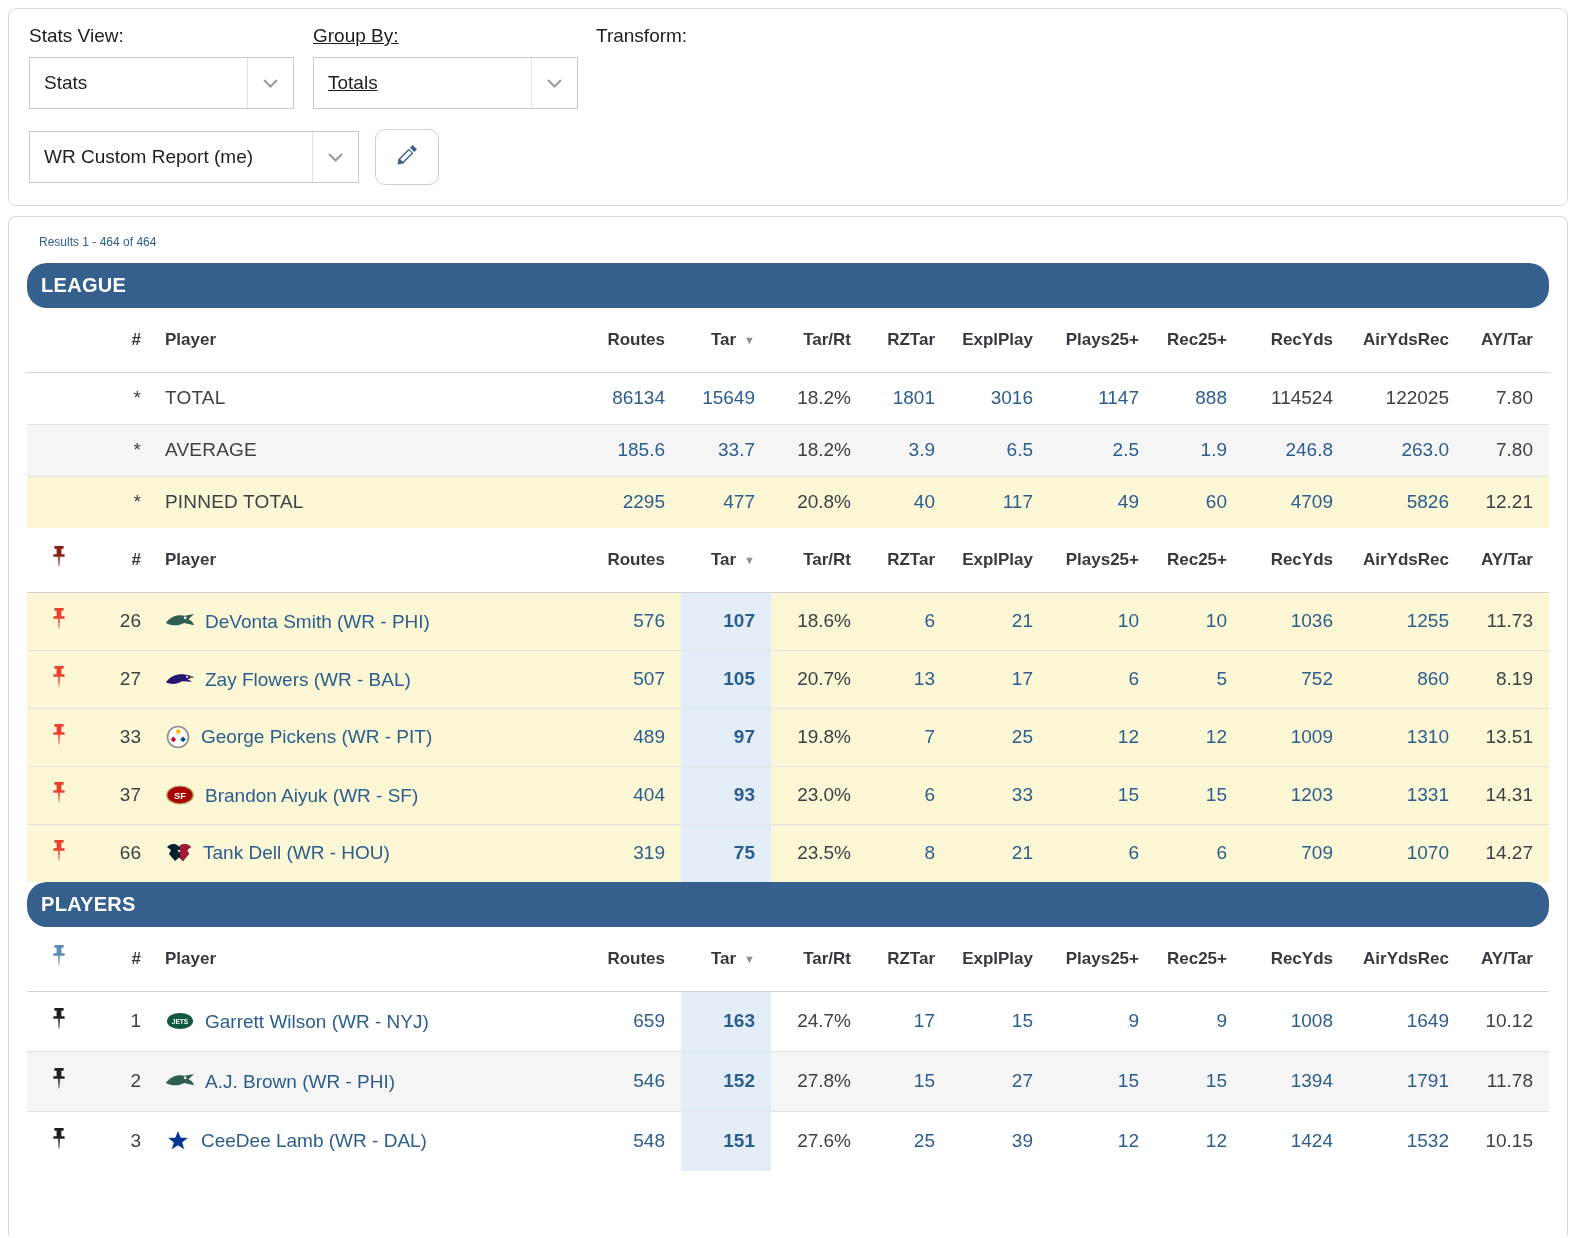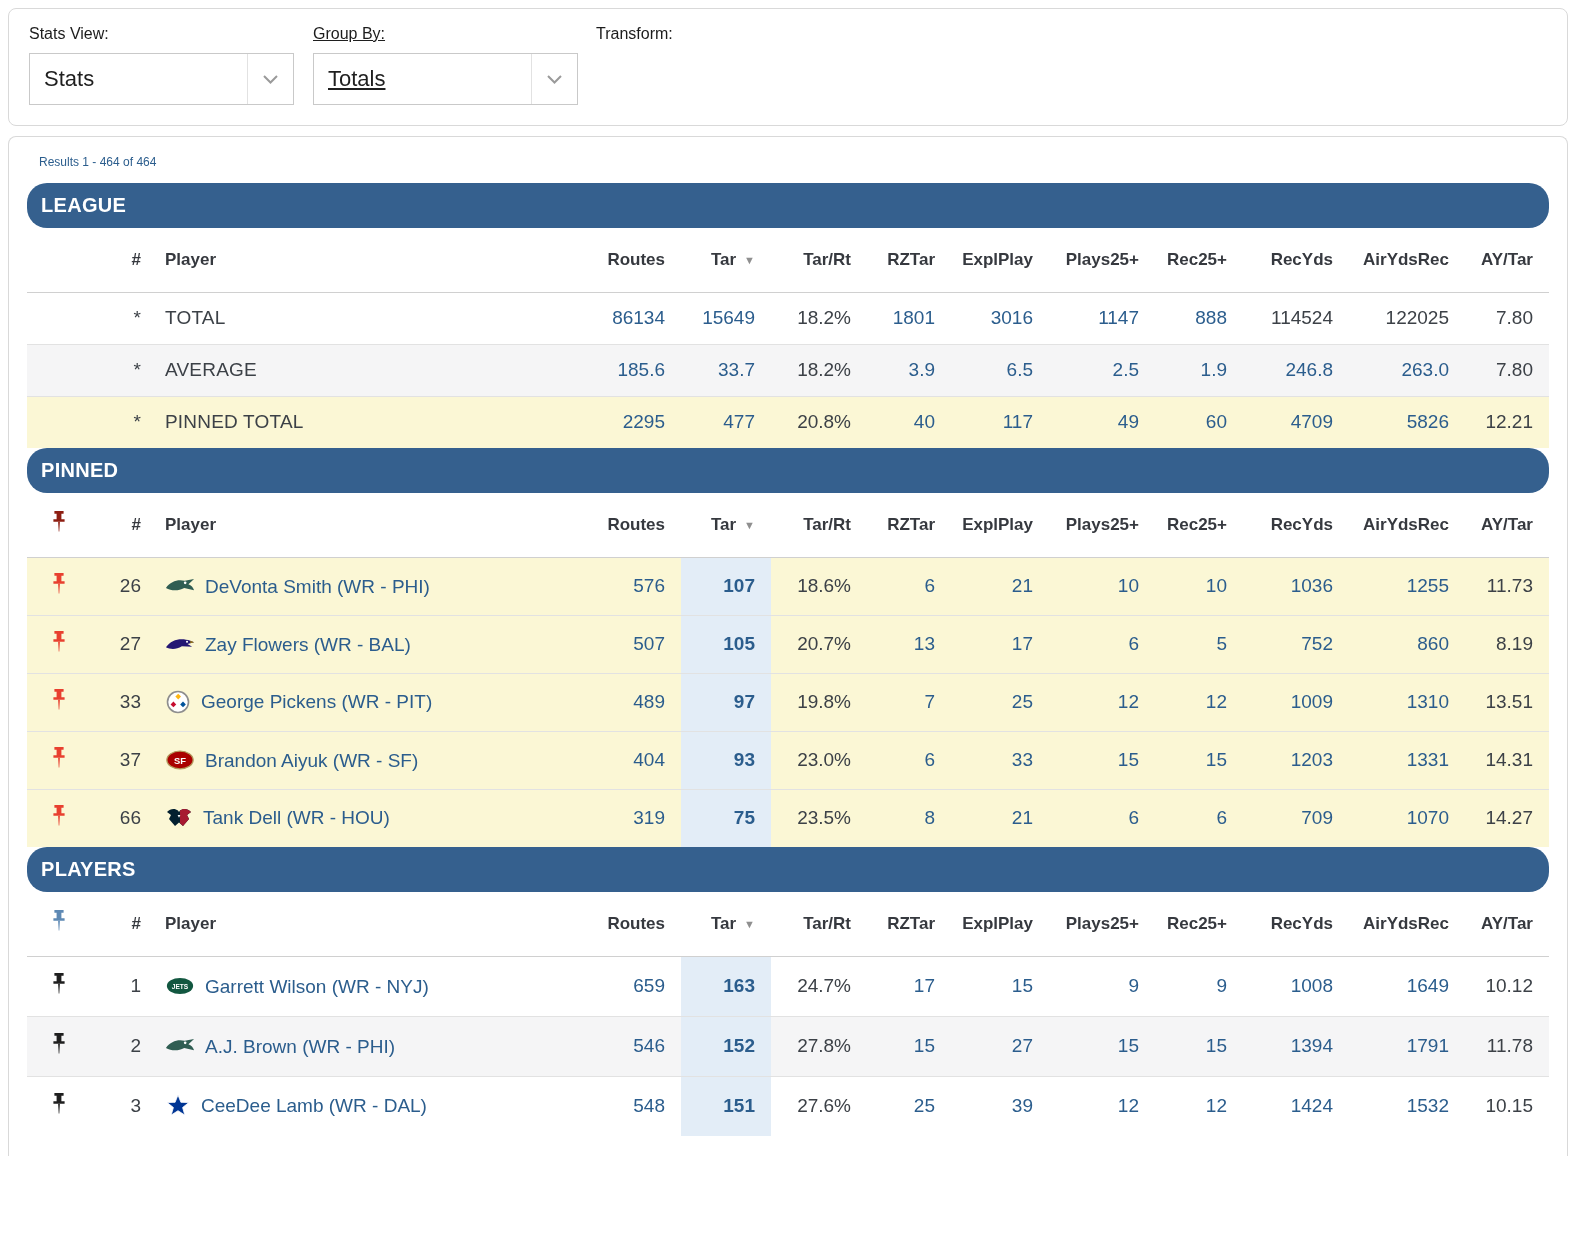--- a/index.html
+++ b/index.html
@@ -14,26 +14,26 @@
     width:1576px;height:1238px;overflow:hidden;background:#fff;
     font-family:"Liberation Sans", sans-serif;color:#1F1F1F;
   }
   
   .top-panel{
     margin:8px 8px 0 8px;border:1px solid var(--border);border-radius:8px;
     padding:16px 20px 20px 20px;
   }
   .controls-row{display:flex;align-items:flex-start;}
   .ctrl-group{display:flex;flex-direction:column;}
-  .ctrl-label{font-size:16px;color:#1c1c1c;margin-bottom:10px;}
+  .ctrl-label{font-size:19px;color:#1c1c1c;margin-bottom:10px;}
   .fselect{
     height:52px;border:1px solid #C9C9C9;background:#fff;display:flex;
     align-items:center;justify-content:space-between;cursor:pointer;
   }
-  .fselect .sel-text{font-size:22px;padding-left:14px;white-space:nowrap;}
+  .fselect .sel-text{font-size:19px;padding-left:14px;white-space:nowrap;}
   .fselect .chev{
     width:46px;height:100%;display:flex;align-items:center;justify-content:center;
     border-left:1px solid #E2E2E2;
   }
   .w265{width:265px;} .w330{width:330px;}
   .g2{margin-left:19px;text-decoration:underline;} .g3{margin-left:18px;}
   .report-row{display:flex;align-items:flex-start;margin-top:22px;}
   .edit-btn{
     width:64px;height:56px;margin-left:16px;margin-top:-2px;background:#fff;
     border:1px solid #CFCFCF;border-radius:10px;display:flex;align-items:center;
@@ -96,20 +96,39 @@
           <svg width="17" height="11" viewBox="0 0 17 11">
               <polyline points="2,2 8.5,8.5 15,2" fill="none" stroke="#9A9A9A" stroke-width="2"></polyline>
             </svg>
         </span>
       </div>
     </div>
     <div class="ctrl-group g3">
       <div class="ctrl-label">Transform:</div>
     </div>
   </div>
+  <div class="report-row">
+    <div class="fselect w330">
+      <span class="sel-text">WR Custom Report (me)</span>
+      <span class="chev">
+        <svg width="17" height="11" viewBox="0 0 17 11">
+            <polyline points="2,2 8.5,8.5 15,2" fill="none" stroke="#9A9A9A" stroke-width="2"></polyline>
+          </svg>
+      </span>
+    </div>
+    <div class="edit-btn">
+      <span>
+        <svg width="26" height="26" viewBox="0 0 24 24">
+          <path fill="#35618F" d="M17.2 2.8 l4 4 -2.4 2.4 -4-4 z"></path>
+          <path fill="#35618F" d="M13.6 6.4 l4 4 -9.2 9.2 -4.9 0.9 0.9-4.9 z" fill-opacity="1" stroke="#35618F" stroke-width="0.5" fill-rule="evenodd"></path>
+          <path fill="#fff" d="M13.9 7.8 l2.3 2.3 -8.1 8.1 -2.3-2.3 z"></path>
+        </svg>
+      </span>
+    </div>
+  </div>
 </div>
 
 <div class="main-panel">
   <div class="results">Results 1 - 464 of 464</div>
   <table>
     <colgroup>
       <col style="width:64px">
         <col style="width:58px">
         <col>
       <col style="width:100px">
@@ -180,23 +199,20 @@
           <td class="c-num bg-yellow"><a class="val">477</a></td>
           <td class="c-num bg-yellow"><span class="darkval">20.8%</span></td>
           <td class="c-num bg-yellow"><a class="val">40</a></td>
           <td class="c-num bg-yellow"><a class="val">117</a></td>
           <td class="c-num bg-yellow"><a class="val">49</a></td>
           <td class="c-num bg-yellow"><a class="val">60</a></td>
           <td class="c-num bg-yellow"><a class="val">4709</a></td>
           <td class="c-num bg-yellow"><a class="val">5826</a></td>
           <td class="c-num bg-yellow"><span class="darkval">12.21</span></td>
         </tr>
-        <tr class="bar">
-          <td colspan="13">PINNED</td>
-        </tr>
         <tr class="head">
           <td class="c-pin"><span class="pin-btn"><svg width="16" height="22" viewBox="0 0 16 22" fill="var(--pindark)">
     <path d="M3.4 0 H12.6 V2.8 H10.4 V8.2 H13.6 V10.8 H2.4 V8.2 H5.6 V2.8 H3.4 Z"></path>
     <path d="M7.1 10.8 H8.9 L8.3 20.6 H7.7 Z"></path>
               </svg></span></td>
           <td class="c-rank">#</td>
           <td class="c-player">Player</td>
           <td class="c-num">Routes</td>
           <td class="c-num">Tar<span class="sort-tri">▼</span></td>
           <td class="c-num">Tar/Rt</td>

